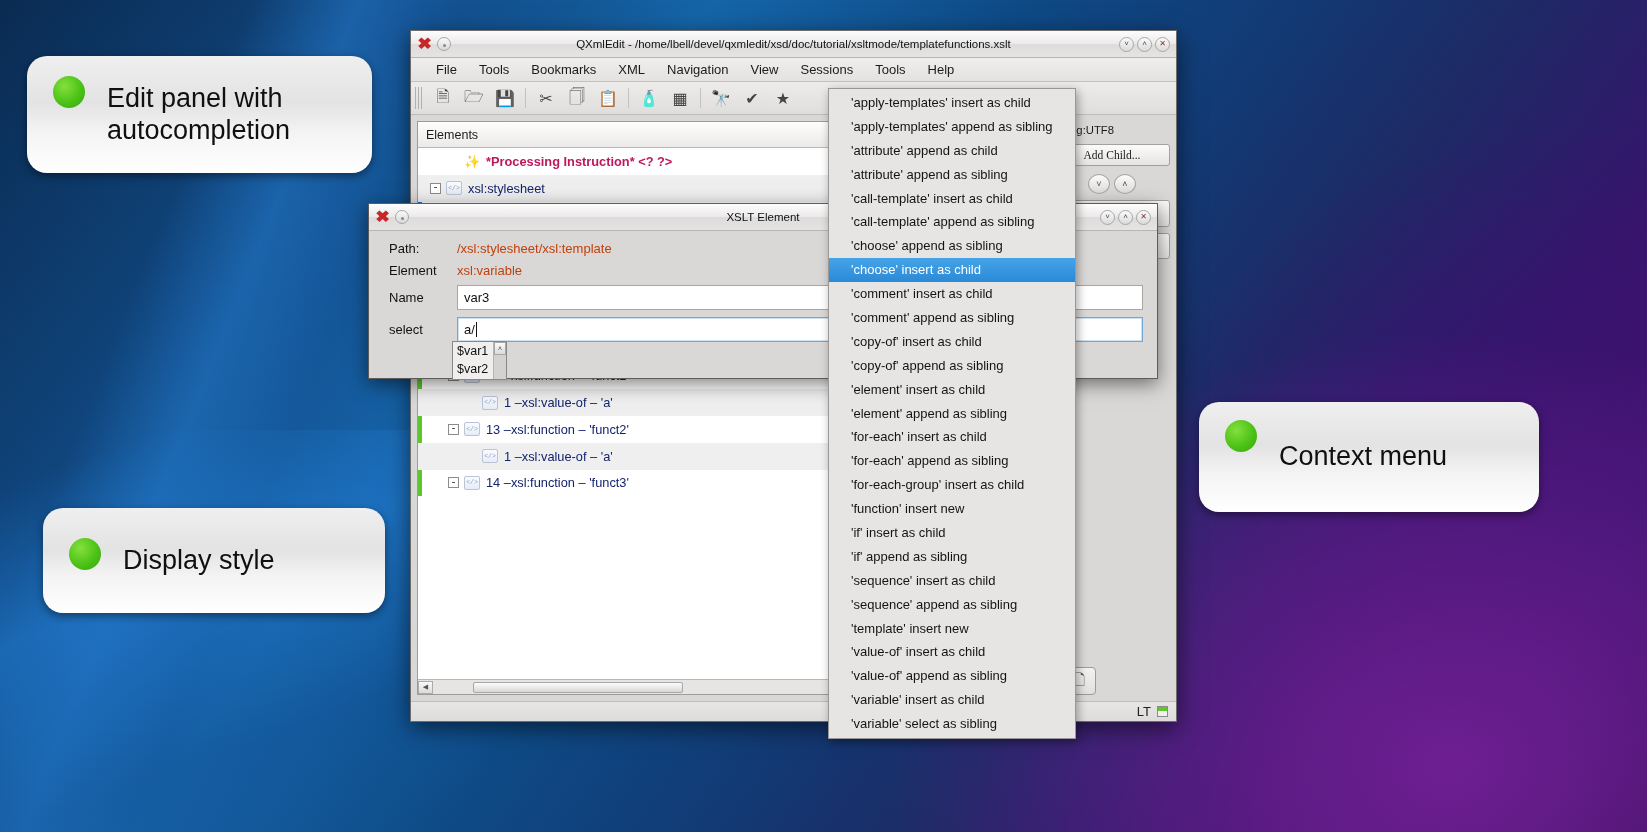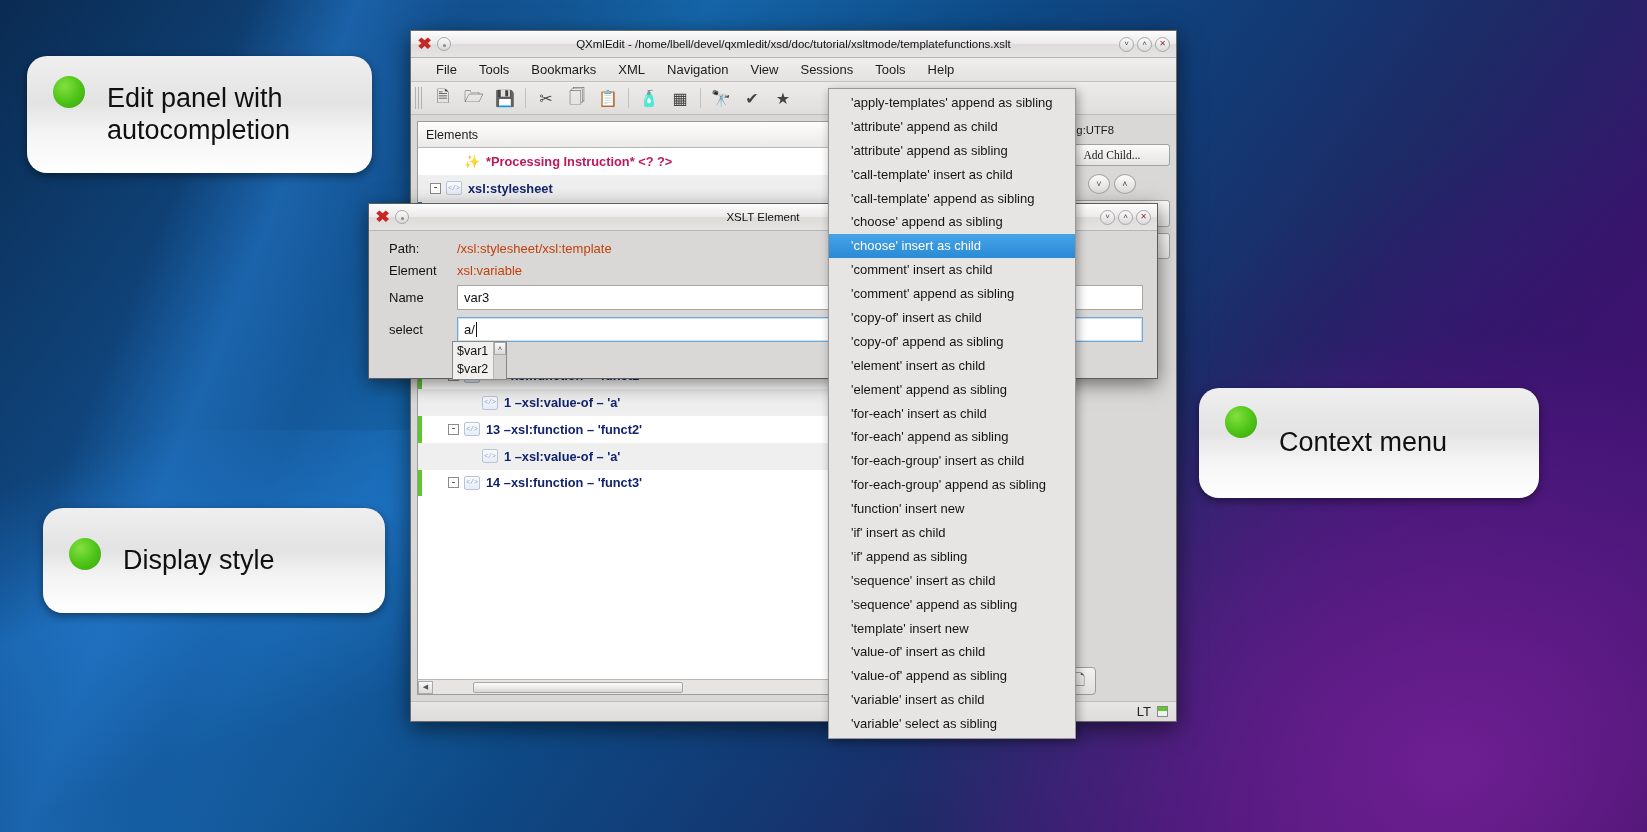--- a/index.html
+++ b/index.html
@@ -50,21 +50,21 @@
   }
   .callout .ctext {
     font-size: 27px; color: #101010; line-height: 1.18;
     font-family: "Liberation Sans", sans-serif;
   }
   #callout-edit { left: 27px; top: 56px; width: 345px; height: 117px; }
   #callout-edit .dot { margin-top: 20px; }
   #callout-display { left: 43px; top: 508px; width: 342px; height: 105px; align-items: center; }
   #callout-display .dot { margin-top: 0; align-self: center; margin-bottom: 14px;}
   #callout-display .ctext { margin-bottom: 0; }
-  #callout-context { left: 1199px; top: 388px; width: 340px; height: 110px; }
+  #callout-context { left: 1199px; top: 402px; width: 340px; height: 110px; }
   #callout-context .dot { margin-top: 18px; }
 
   
   #app-window {
     position: absolute; left: 410px; top: 30px; width: 767px; height: 692px;
     background: #d9d8d6;
     border: 1px solid #6d6d6d;
     box-shadow: 0 6px 22px rgba(0,0,0,.55);
     display: flex; flex-direction: column;
   }
@@ -164,21 +164,21 @@
     font-family: "Liberation Mono", monospace;
   }
   .elico {
     width: 16px; height: 14px; flex: 0 0 16px; margin-right: 6px;
     background: linear-gradient(180deg,#fafbff,#e6ecf7);
     border: 1px solid #b9c4d6; border-radius: 2px; position: relative;
   }
   .elico::after{ content:"</>"; position:absolute; inset:0; font-size:6.5px; color:#8fa3c0;
     display:flex; align-items:center; justify-content:center; font-family:"Liberation Mono",monospace;}
   .wand { width: 18px; flex: 0 0 18px; font-size: 13px; margin-right: 4px; }
-  .tlabel { color: #13246e; font-weight: bold; white-space: nowrap; overflow: hidden; }
+  .tlabel { color: #13246e; font-weight: normal; white-space: nowrap; overflow: hidden; }
   .tlabel.pi { color: #be185d; font-weight: bold; }
   .tch { width: 62px; flex: 0 0 62px; text-align: right; padding-right: 9px;
     font-size: 12.6px; color: #222; }
   .tsize { width: 62px; flex: 0 0 62px; text-align: left; padding-left: 6px;
     font-size: 12.6px; color: #222; }
   .hscroll {
     height: 15px; flex: 0 0 15px; background: #e7e5e3; border-top: 1px solid #b9b7b5;
     display: flex; align-items: center;
   }
   .hs-arrow { width: 15px; height: 13px; background: linear-gradient(180deg,#fafafa,#dcdada);
@@ -533,37 +533,37 @@
       <div class="ac-item">$var1</div>
       <div class="ac-item">$var2</div>
     </div>
   <div id="ac-scroll">
     <div class="ac-up">˄</div>
     <div class="ac-track"></div>
   </div>
 </div>
 
 <div id="context-menu">
+    <div class="cm-item">'apply-templates' insert as child</div>
     <div class="cm-item">'apply-templates' append as sibling</div>
     <div class="cm-item">'attribute' append as child</div>
     <div class="cm-item">'attribute' append as sibling</div>
     <div class="cm-item">'call-template' insert as child</div>
     <div class="cm-item">'call-template' append as sibling</div>
     <div class="cm-item">'choose' append as sibling</div>
     <div class="cm-item sel">'choose' insert as child</div>
     <div class="cm-item">'comment' insert as child</div>
     <div class="cm-item">'comment' append as sibling</div>
     <div class="cm-item">'copy-of' insert as child</div>
     <div class="cm-item">'copy-of' append as sibling</div>
     <div class="cm-item">'element' insert as child</div>
     <div class="cm-item">'element' append as sibling</div>
     <div class="cm-item">'for-each' insert as child</div>
     <div class="cm-item">'for-each' append as sibling</div>
     <div class="cm-item">'for-each-group' insert as child</div>
-    <div class="cm-item">'for-each-group' append as sibling</div>
     <div class="cm-item">'function' insert new</div>
     <div class="cm-item">'if' insert as child</div>
     <div class="cm-item">'if' append as sibling</div>
     <div class="cm-item">'sequence' insert as child</div>
     <div class="cm-item">'sequence' append as sibling</div>
     <div class="cm-item">'template' insert new</div>
     <div class="cm-item">'value-of' insert as child</div>
     <div class="cm-item">'value-of' append as sibling</div>
     <div class="cm-item">'variable' insert as child</div>
     <div class="cm-item">'variable' select as sibling</div>

